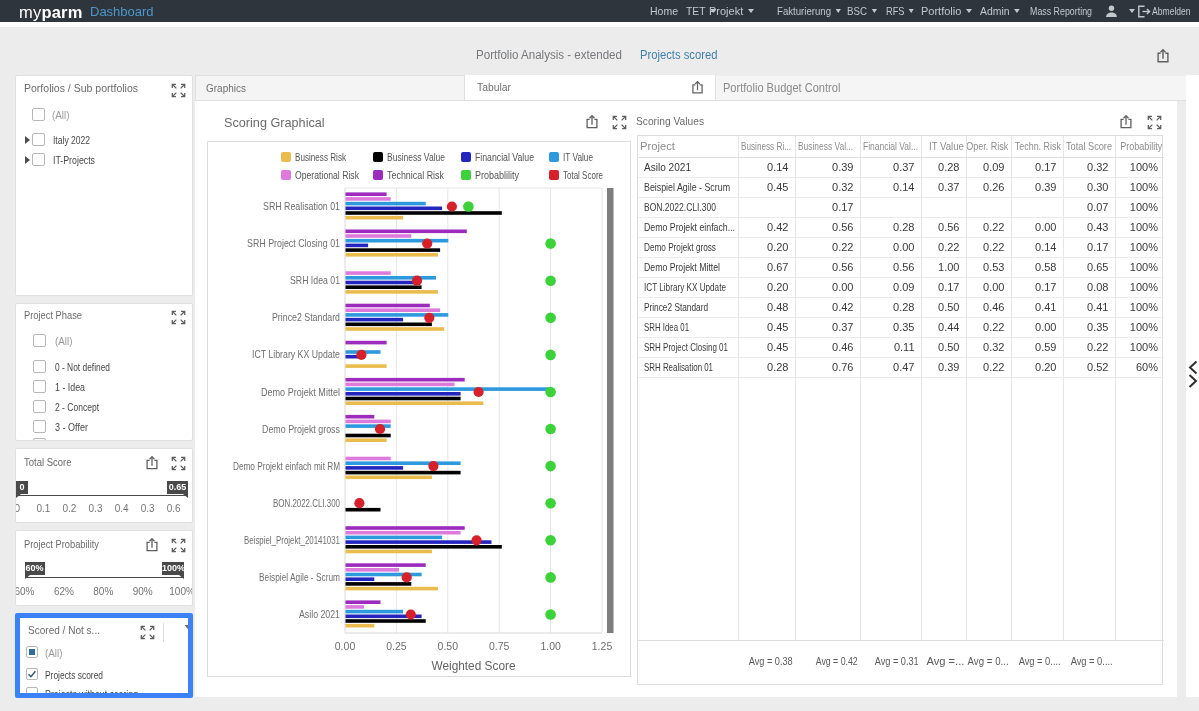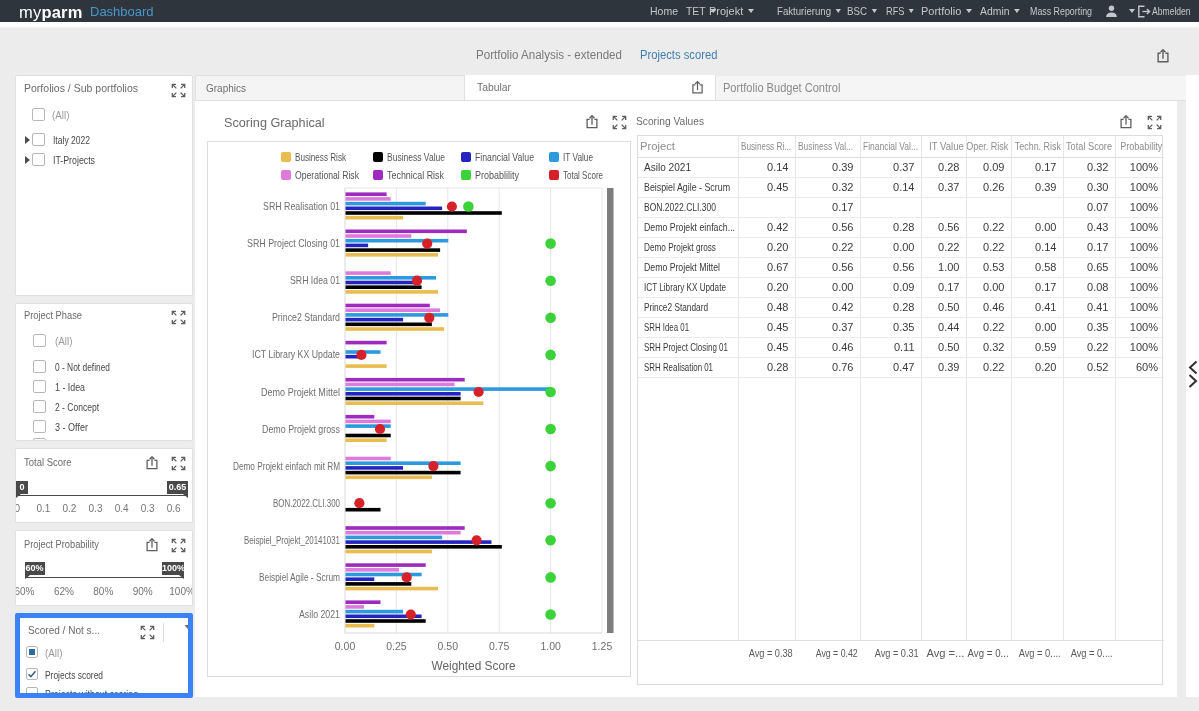--- a/index.html
+++ b/index.html
@@ -13,21 +13,21 @@
   overflow:hidden; padding:0 6px; }
 table.grid td:last-child { border-right:none; }
 tr.hrow td { color:#8d8d8d; height:21px; border-bottom:1px solid #dedede; padding:0 2px; }
 td.hl { text-align:left; padding-left:7px; }
 td.hr { text-align:right; }
 tr.drow td { color:#3a3a3a; height:20px; border-bottom:1px solid #ebebeb; }
 td.cl { text-align:left; padding-left:7px; }
 td.cr { text-align:right; }
 tr.sprow td { height:263px; border-bottom:1px solid #dedede; }
 tr.sumrow td { height:25px; border-right:none; }
-table.grid td.sc { color:#5a5a5a; padding:0 2px; }
+table.grid td.sc { color:#5a5a5a; padding:8px 2px; }
 </style></head>
 <body>
 
 <div class="abs" style="left:0;top:0;width:1199px;height:22px;background:#2f353c;color:#c3c8cd;font-size:11px">
   <div class="abs" style="left:19px;top:3px;font-size:16.5px;color:#fff;letter-spacing:0.2px">
     <span style="font-weight:400">my</span><span style="font-weight:800">parm</span></div>
   <div class="abs" style="left:90px;top:4px;font-size:13px;color:#4a97cc">Dashboard</div>
   <span style="position:absolute;left:650px;top:5px;display:inline-block;transform:scaleX(0.954);transform-origin:0 50%;white-space:nowrap">Home</span>
     <span style="position:absolute;left:686px;top:5px;display:inline-block;transform:scaleX(0.939);transform-origin:0 50%;white-space:nowrap">TET<span class="caret"></span></span>
     <span style="position:absolute;left:709px;top:5px;display:inline-block;transform:scaleX(1.000);transform-origin:0 50%;white-space:nowrap">Projekt<span class="caret"></span></span>

